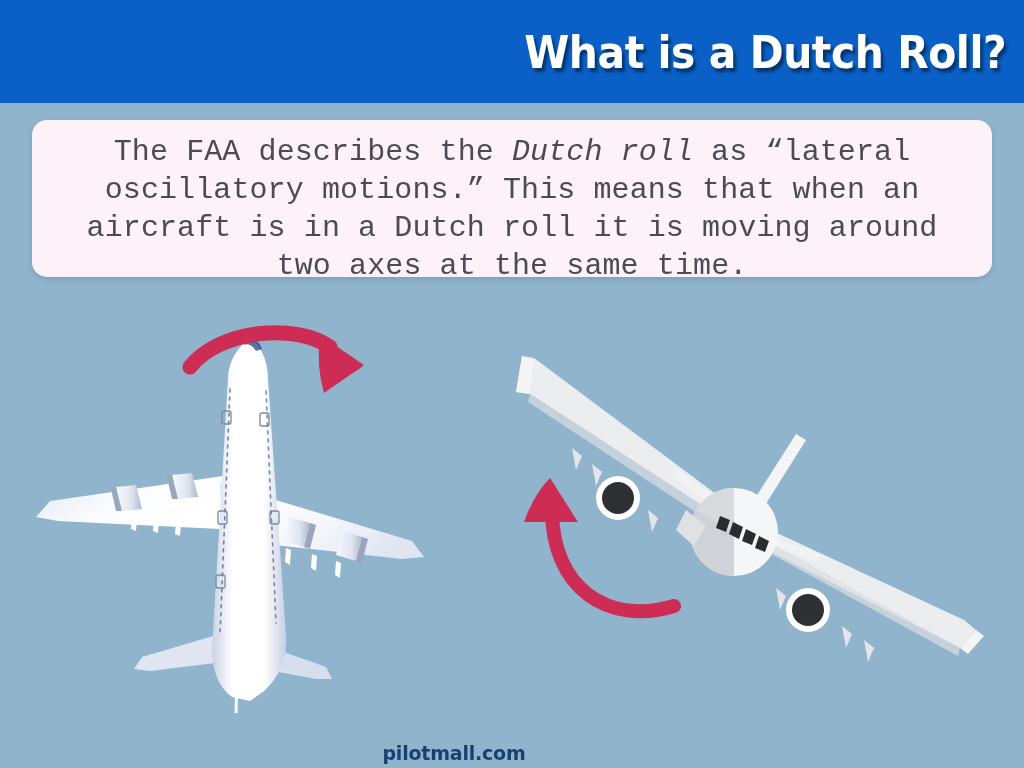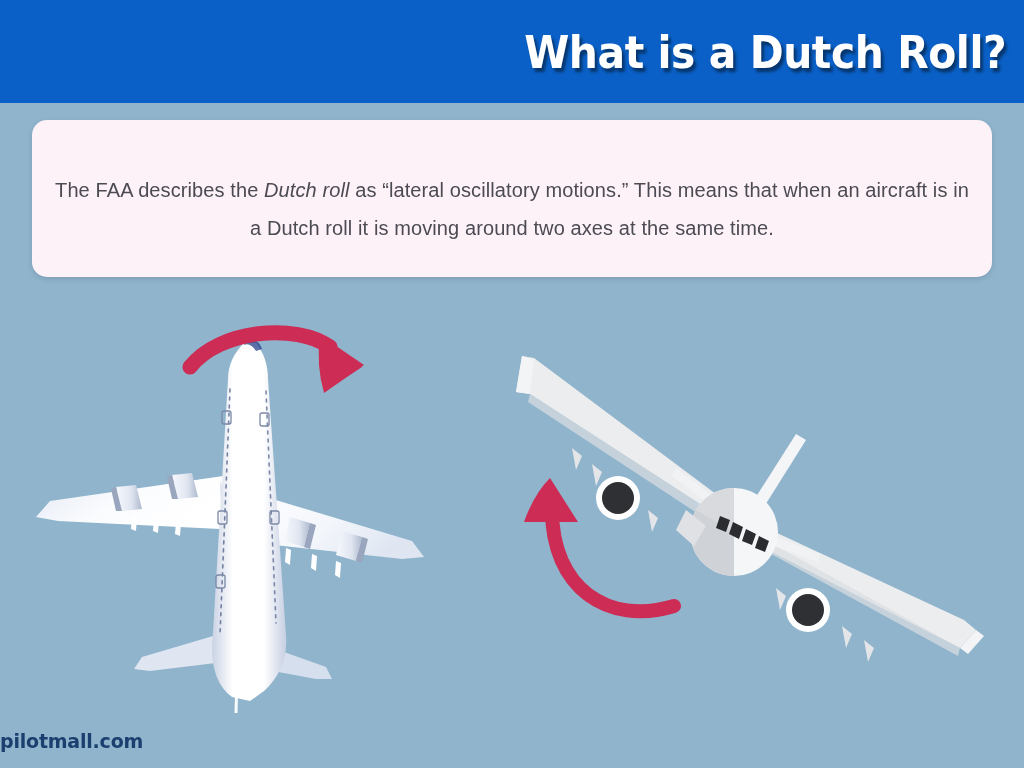--- a/index.html
+++ b/index.html
@@ -58,22 +58,22 @@
     background: #fdf2f8;
     border-radius: 15px;
     box-shadow: 0 2px 5px rgba(40, 60, 80, 0.18);
     display: flex;
     align-items: center;
     justify-content: center;
     padding: 10px 22px 14px 22px;
   }
   .definition-text {
     color: #4c4b54;
-    font-family: Liberation Sans, sans-serif;
-    font-size: 20px;
+    font-family: Liberation Mono, monospace;
+    font-size: 30px;
     line-height: 38px;
     text-align: center;
     letter-spacing: 0.1px;
     margin-top: 24px;
   }
   .definition-text .em-term {
     font-style: italic;
   }
 
   
@@ -103,23 +103,24 @@
     display: block;
     width: 100%;
     height: 100%;
     overflow: visible;
   }
 
   
   .footer-brand {
     position: absolute;
     left: 0;
-    bottom: 16px;
+    bottom: 4px;
     width: 908px;
     height: 22px;
+    text-align: center;
     overflow: hidden;
   }
   .footer-brand-text {
     display: inline-block;
     color: #1b3f6f;
     font-family: "DejaVu Sans", "Liberation Sans", sans-serif;
     font-size: 19px;
     font-weight: bold;
     letter-spacing: -0.2px;
     line-height: 22px;

